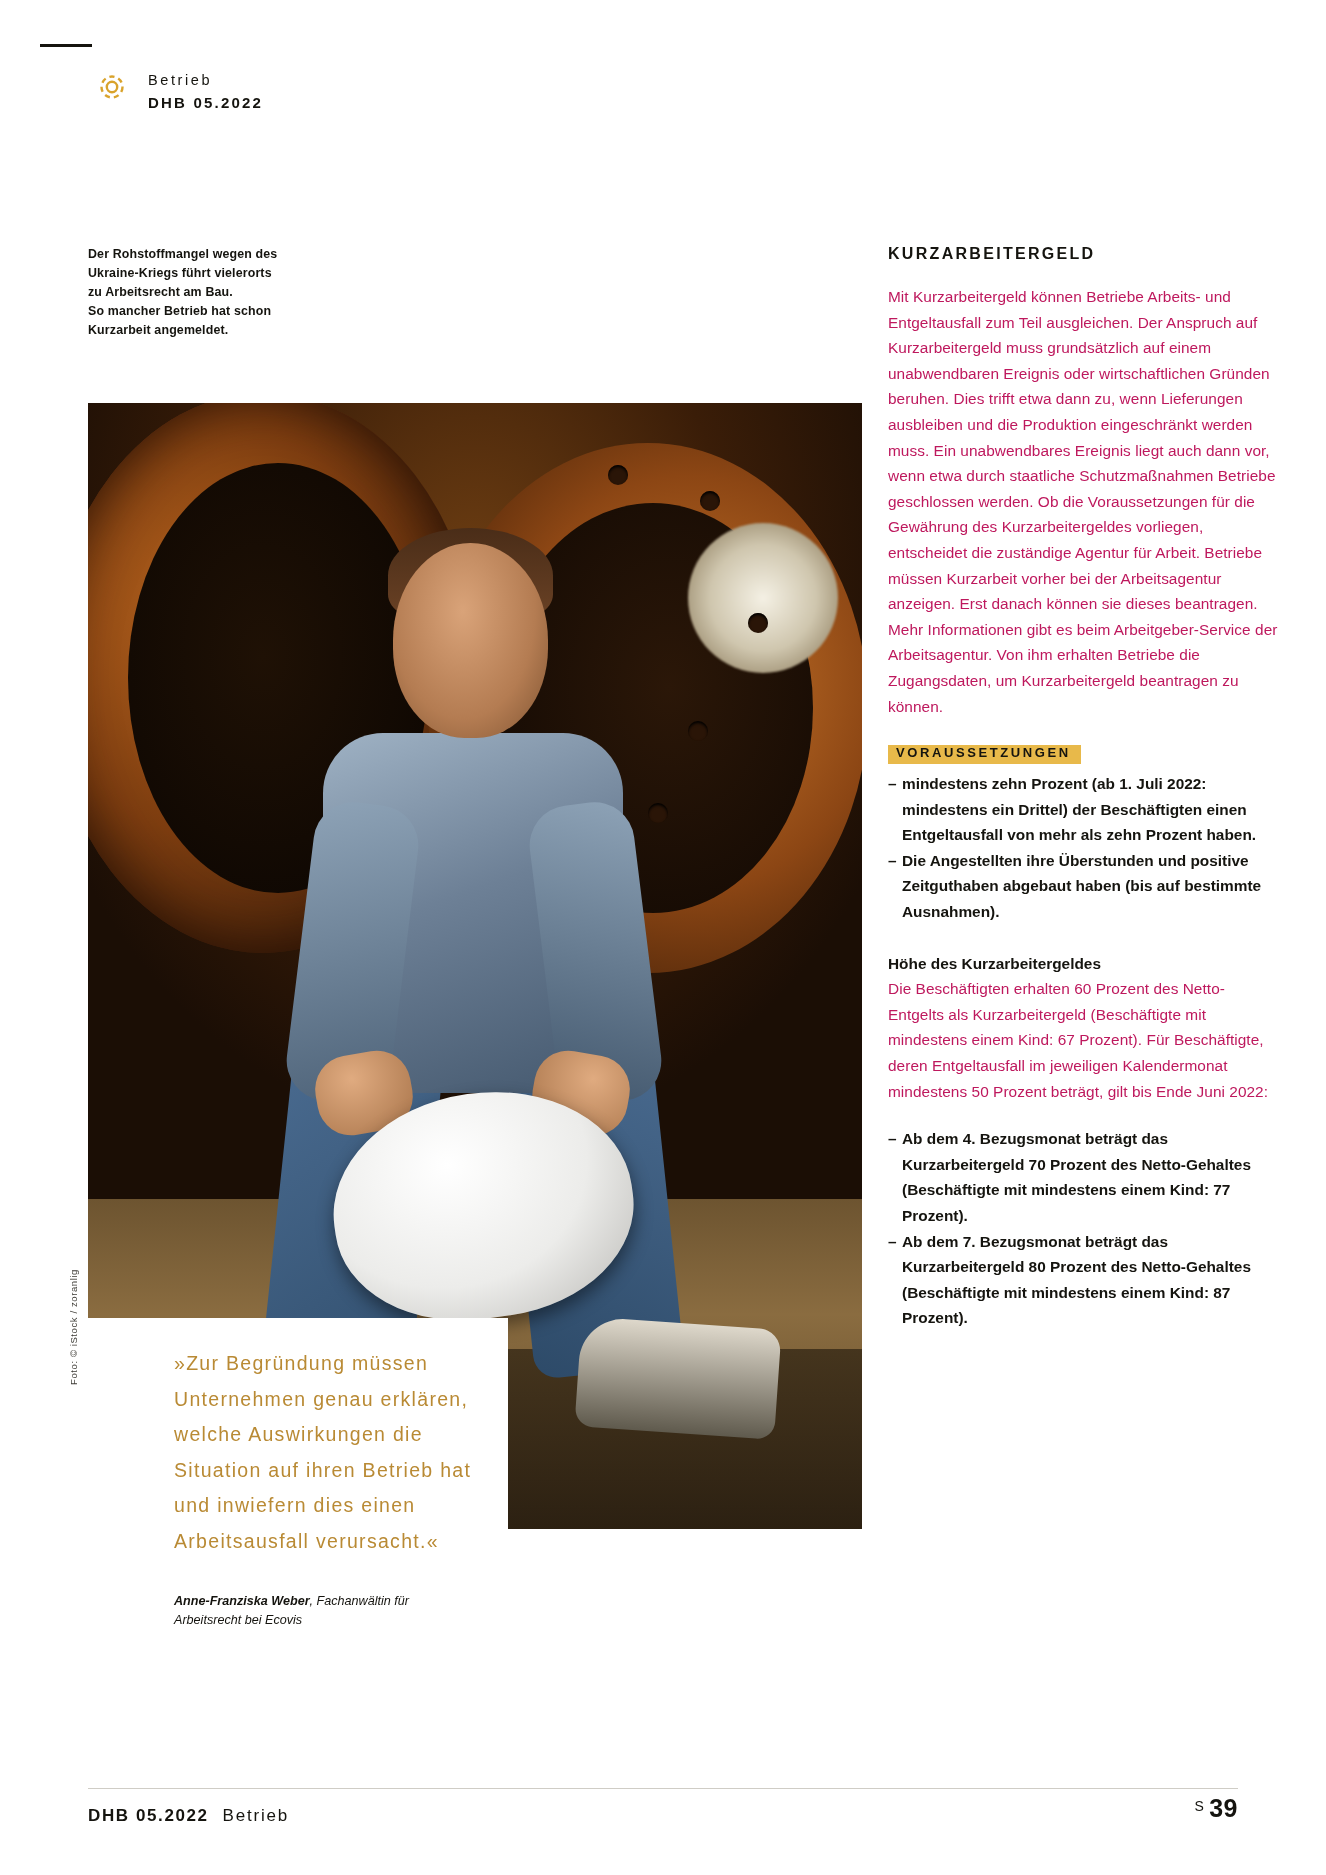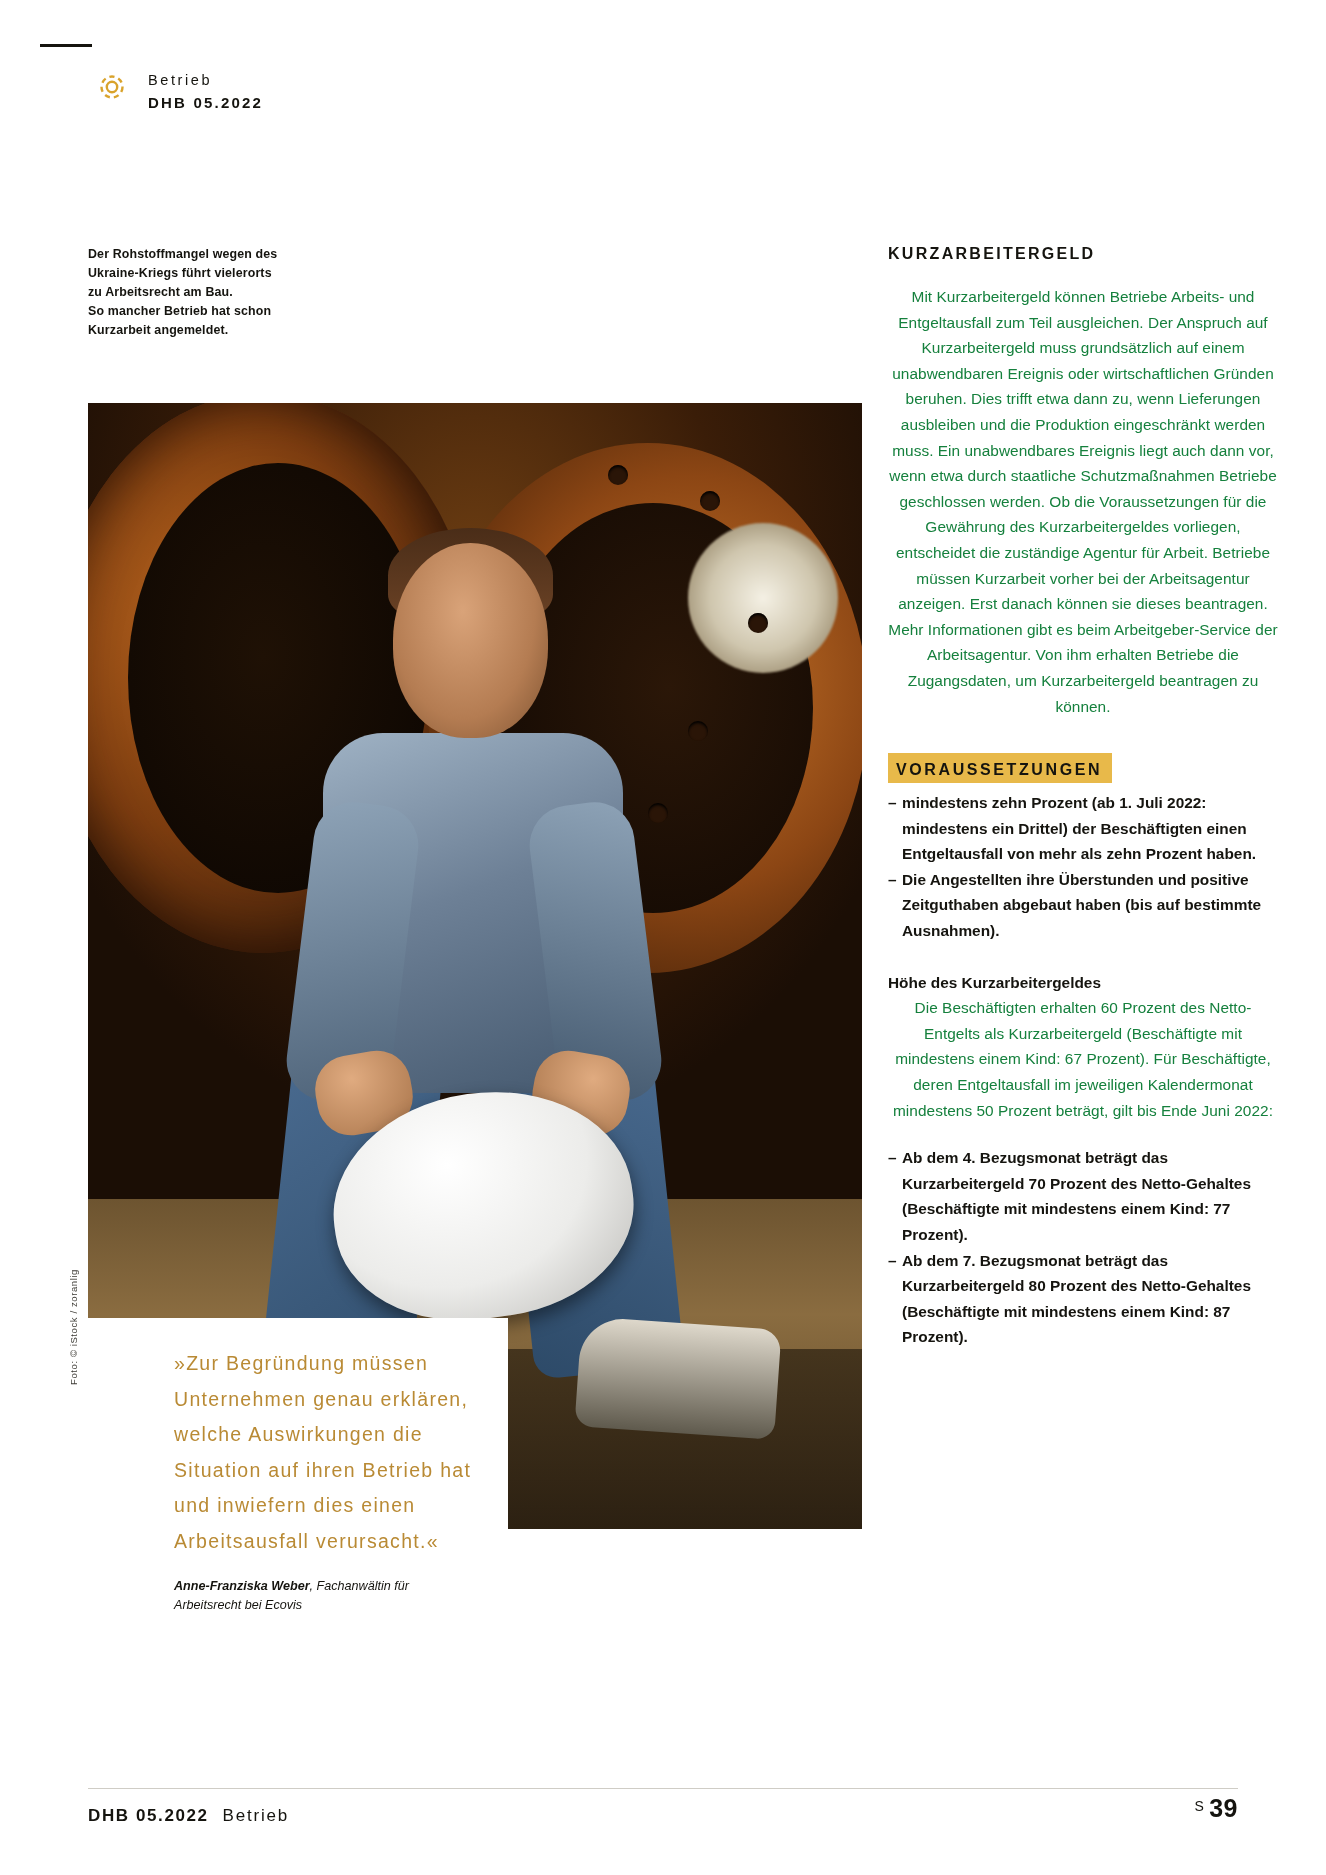--- a/index.html
+++ b/index.html
@@ -210,21 +210,21 @@
     padding: 28px 32px 30px 86px;
   }
   .pullquote-text {
     font-size: 19.5px;
     line-height: 35.5px;
     letter-spacing: 1.3px;
     color: #b98a34;
     font-weight: 400;
   }
   .pullquote-attrib {
-    margin-top: 18px;
+    margin-top: 33px;
     font-size: 12.6px;
     line-height: 19px;
     font-style: italic;
     color: #15140f;
   }
   .pullquote-attrib b { font-style: italic; font-weight: bold; }
 
   
   .col-right {
     position: absolute;
@@ -235,33 +235,33 @@
   .rubrik {
     font-size: 16px;
     font-weight: bold;
     letter-spacing: 2.3px;
     color: #15140f;
     margin-bottom: 21px;
   }
   .body-text {
     font-size: 15.4px;
     line-height: 25.6px;
-    color: #15803d;
+    color: #be185d;
     letter-spacing: 0.05px;
-    text-align: center;
+    text-align: left;
   }
   .tag-badge {
     display: inline-block;
     background: #e8b94a;
     color: #15140f;
-    font-size: 16px;
+    font-size: 13px;
     font-weight: bold;
     letter-spacing: 2.6px;
-    padding: 8px 10px 4px 8px;
-    margin: 34px 0 7px 0;
+    padding: 0 10px 4px 8px;
+    margin: 26px 0 7px 0;
   }
   .lead-bold {
     font-size: 15.4px;
     line-height: 25.6px;
     font-weight: bold;
     margin-bottom: 20px;
   }
   .bullet-list { margin: 0; padding: 0; list-style: none; font-weight: bold; }
   .bullet-list li {
     font-size: 15.4px;

